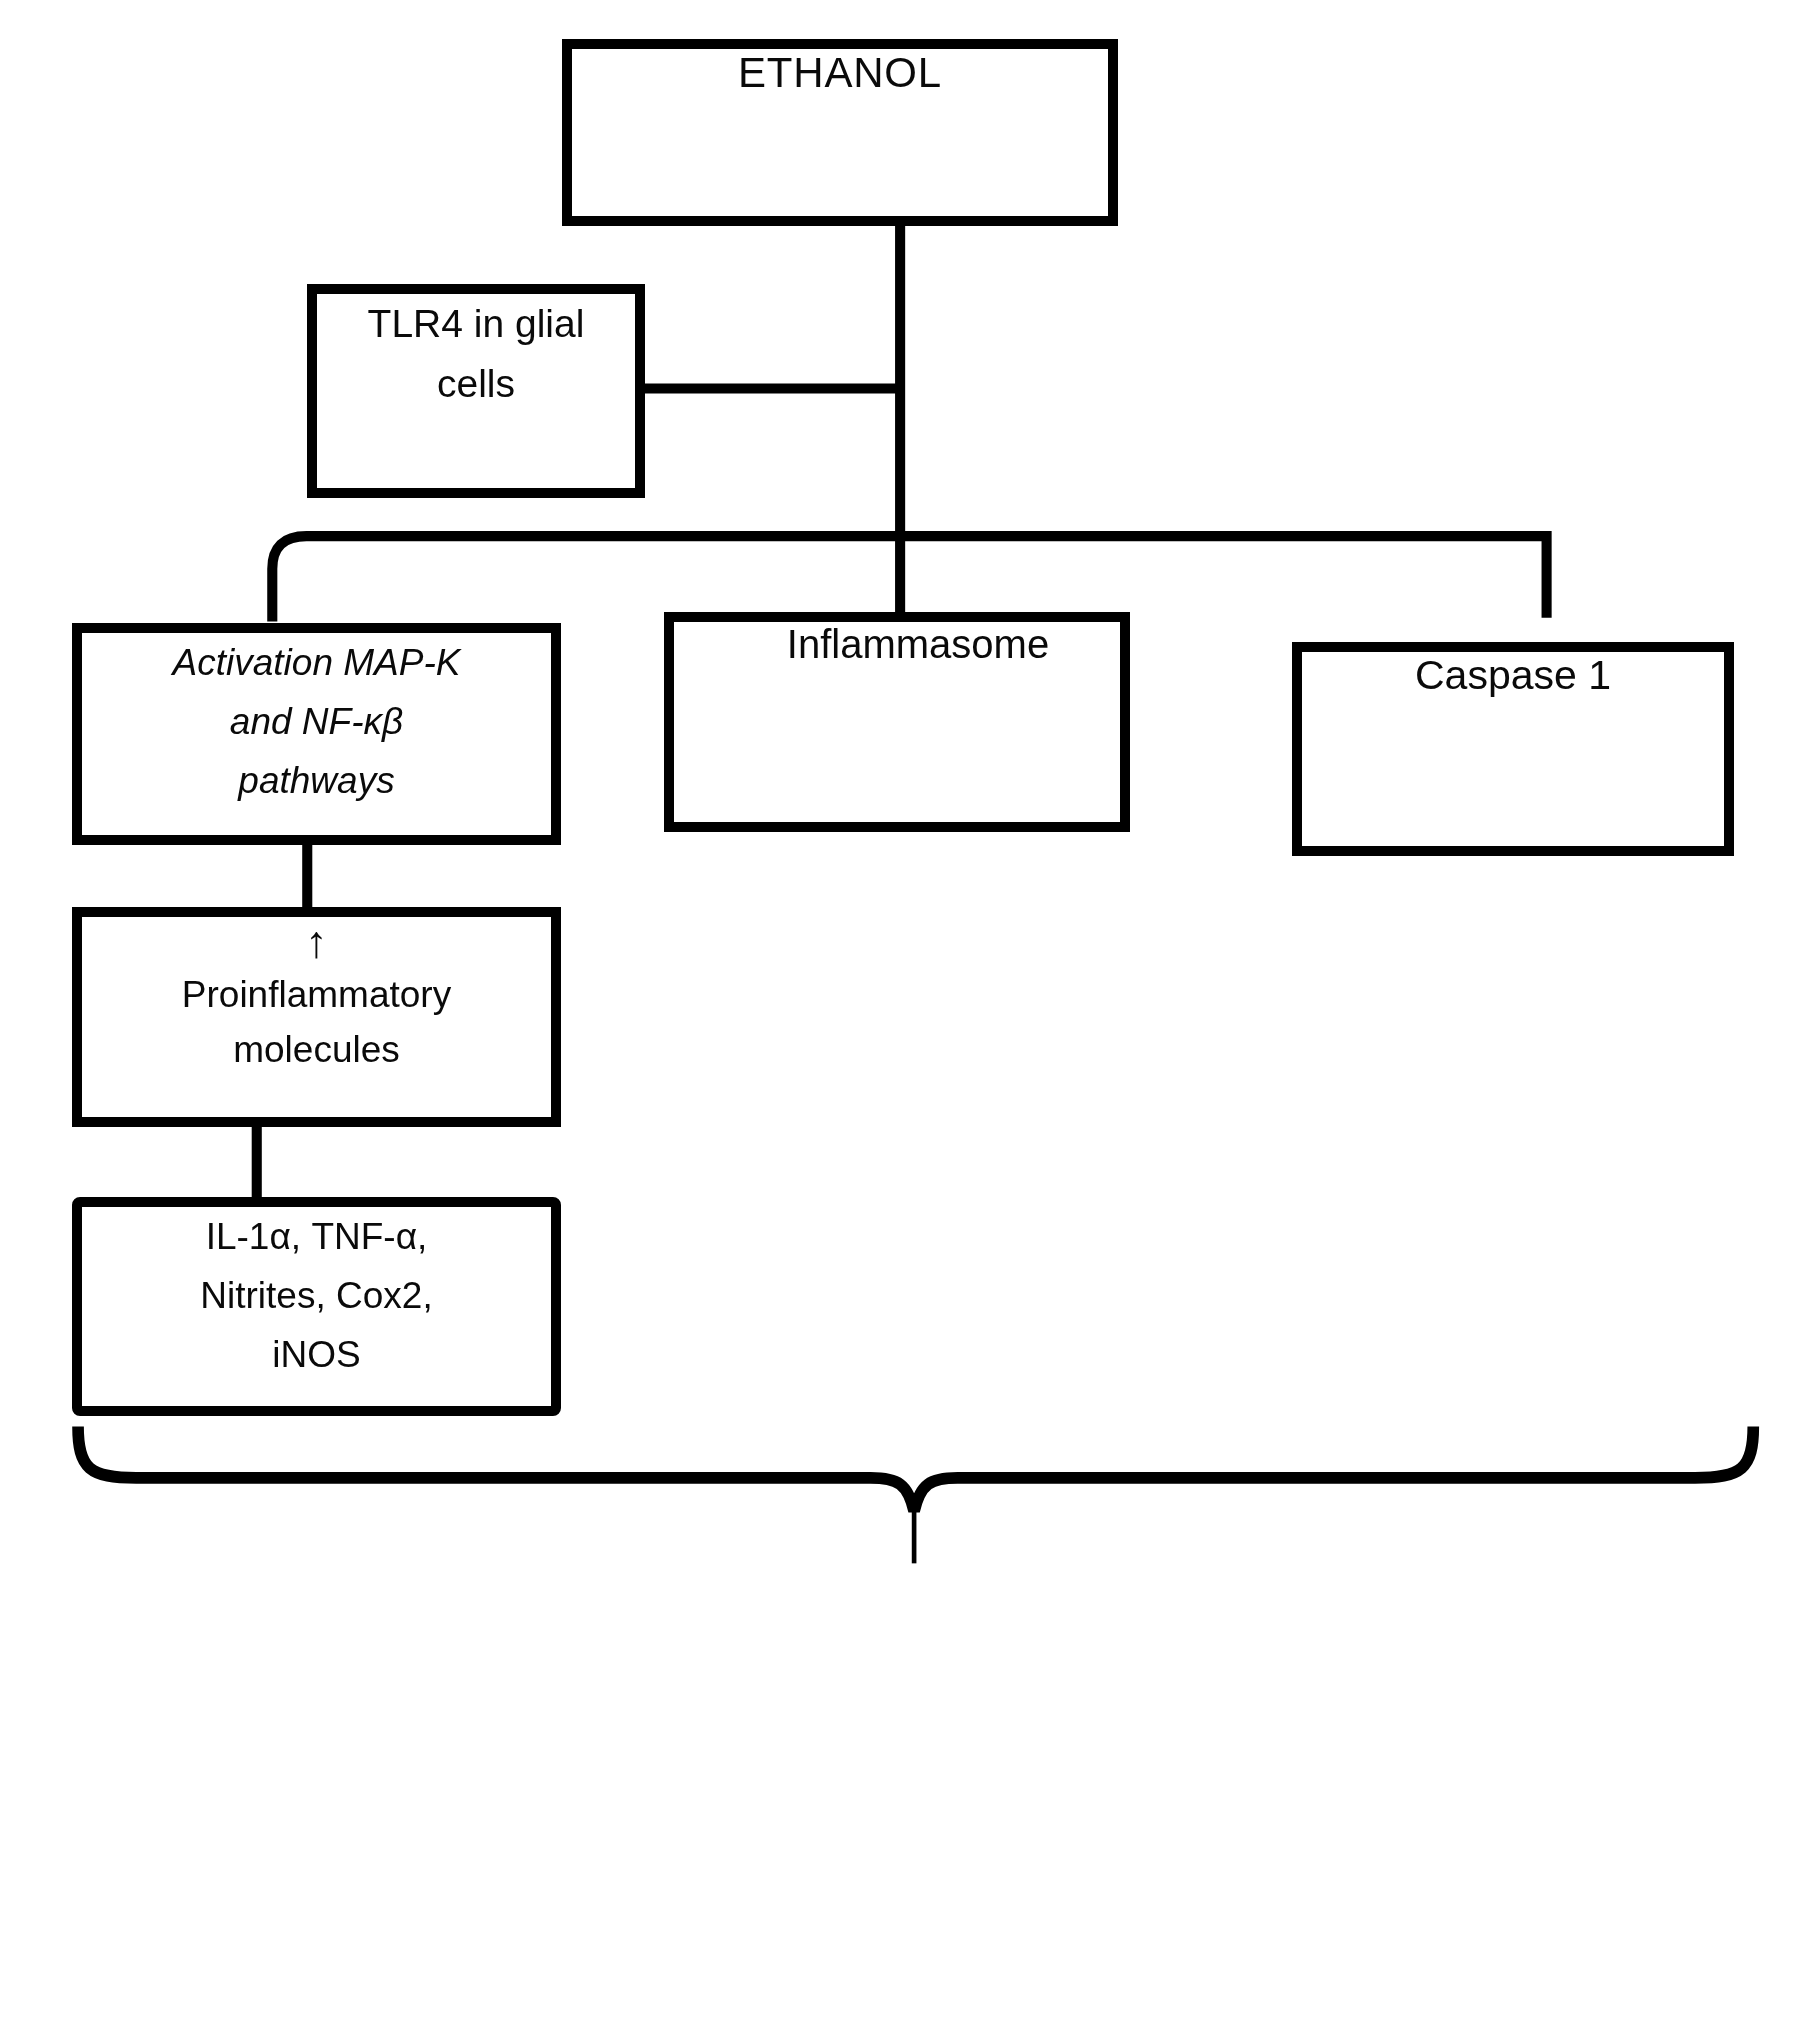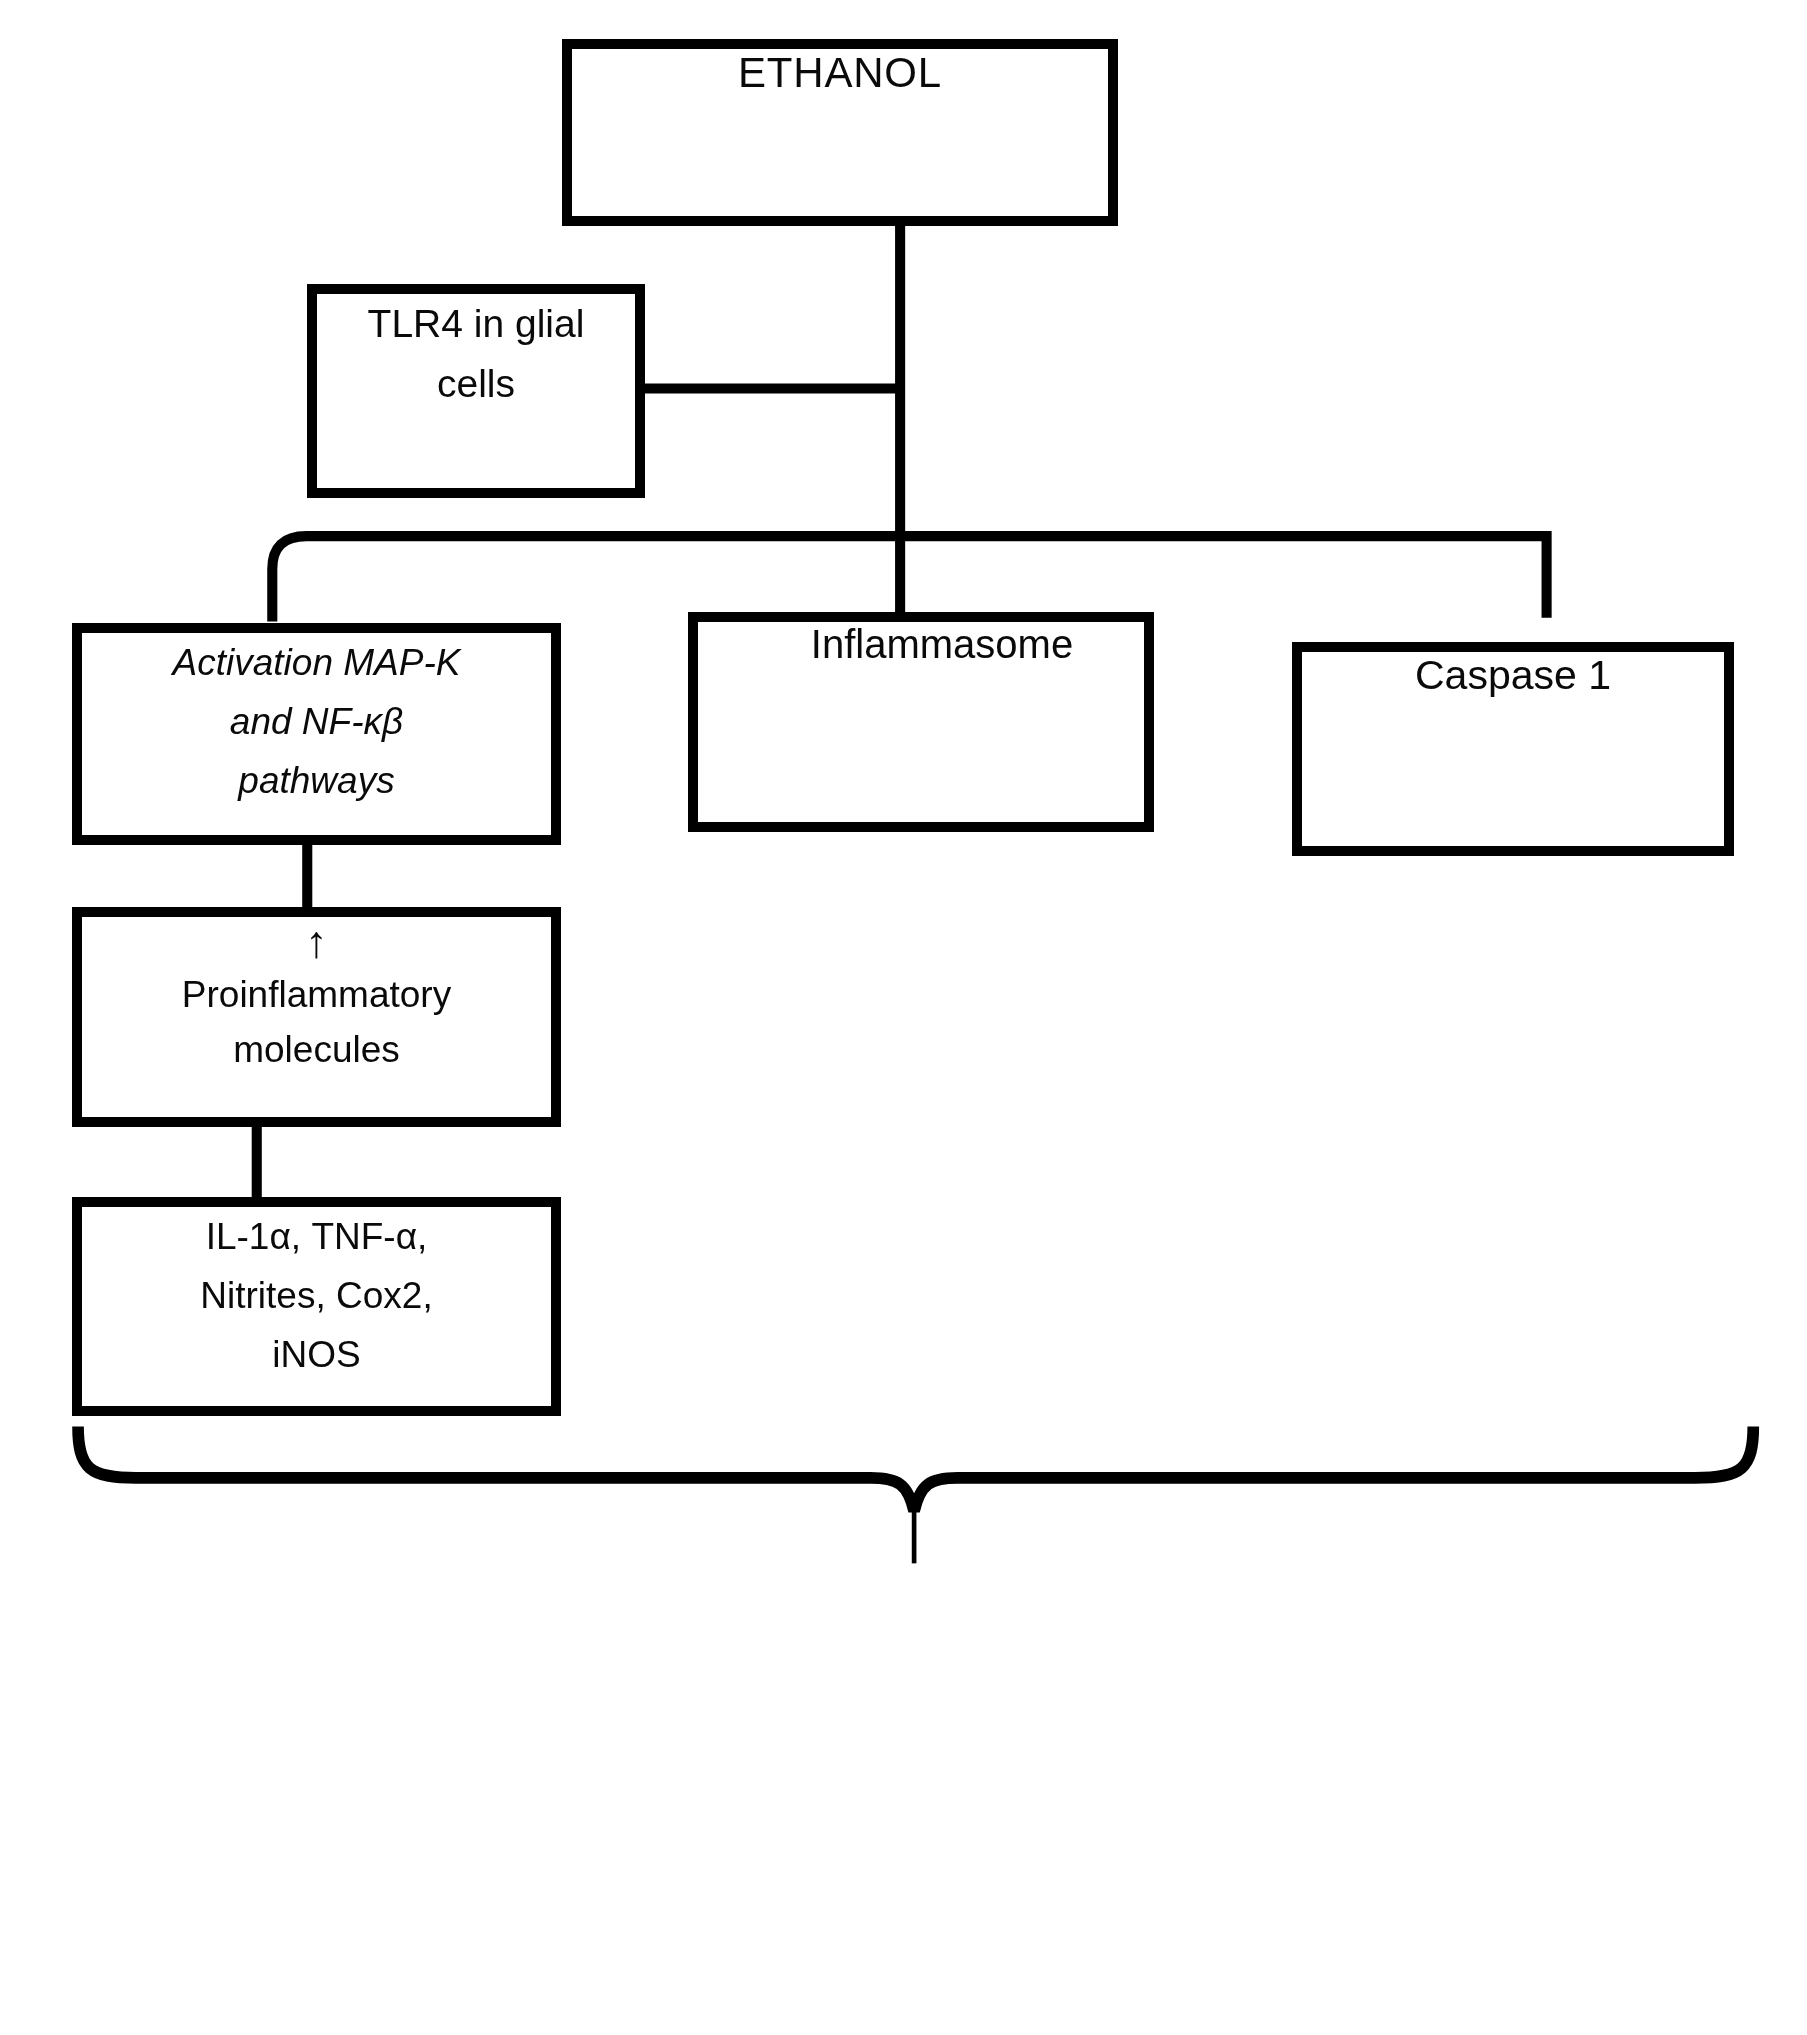--- a/index.html
+++ b/index.html
@@ -22,25 +22,25 @@
     align-items:center;
     justify-content:flex-start;
     text-align:center;
     color:#0a0a0a;
   }
   .node .ln{white-space:nowrap;}
 
   .node-ethanol{left:562px;top:39px;width:556px;height:187px;font-size:42px;letter-spacing:0.8px;}
   .node-tlr4{left:307px;top:284px;width:338px;height:214px;font-size:39px;line-height:1.55;}
   .node-mapk{left:72px;top:623px;width:489px;height:222px;font-size:37px;line-height:1.6;font-style:italic;}
-  .node-inflammasome{left:688px;top:612px;width:466px;height:220px;font-size:40px;padding-left:42px;}
+  .node-inflammasome{left:664px;top:612px;width:466px;height:220px;font-size:40px;padding-left:42px;}
   .node-caspase1{left:1292px;top:642px;width:442px;height:214px;font-size:41px;}
   .node-proinflammatory{left:72px;top:907px;width:489px;height:220px;font-size:37px;line-height:1.5;}
   .node-proinflammatory .arrow{font-size:45px;line-height:1.1;}
-  .node-mediators{left:72px;top:1197px;width:489px;height:219px;font-size:37px;line-height:1.6;}
+  .node-mediators{left:72px;top:1197px;width:489px;height:219px;font-size:37px;line-height:1.6;border-radius:8px;}
   .node-outcome{left:513px;top:1560px;width:793px;height:452px;font-size:36px;line-height:65px;letter-spacing:-0.8px;}
   .node-outcome .para1{margin-bottom:54px;}
 </style>
 </head>
 <body>
 
 <div class="canvas">
 
   <svg class="wires" viewBox="0 0 2326 2619" xmlns="http://www.w3.org/2000/svg">
 

